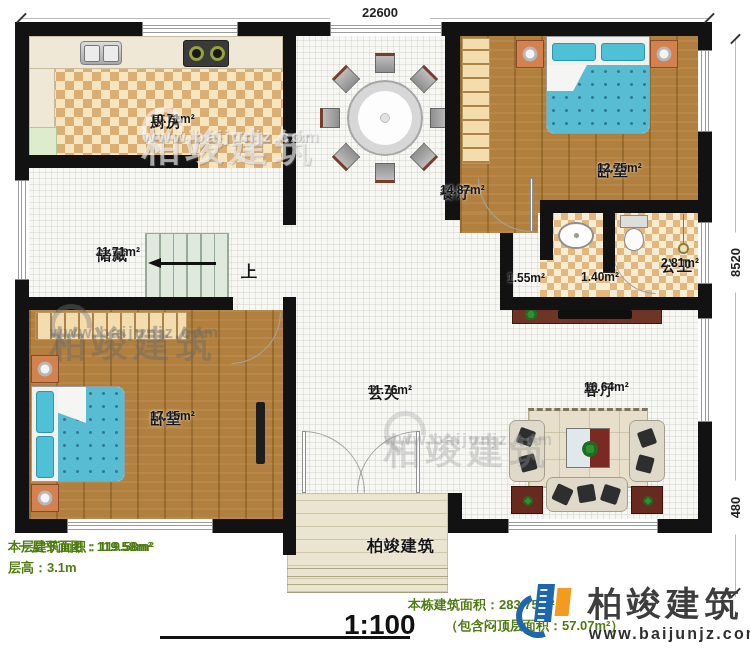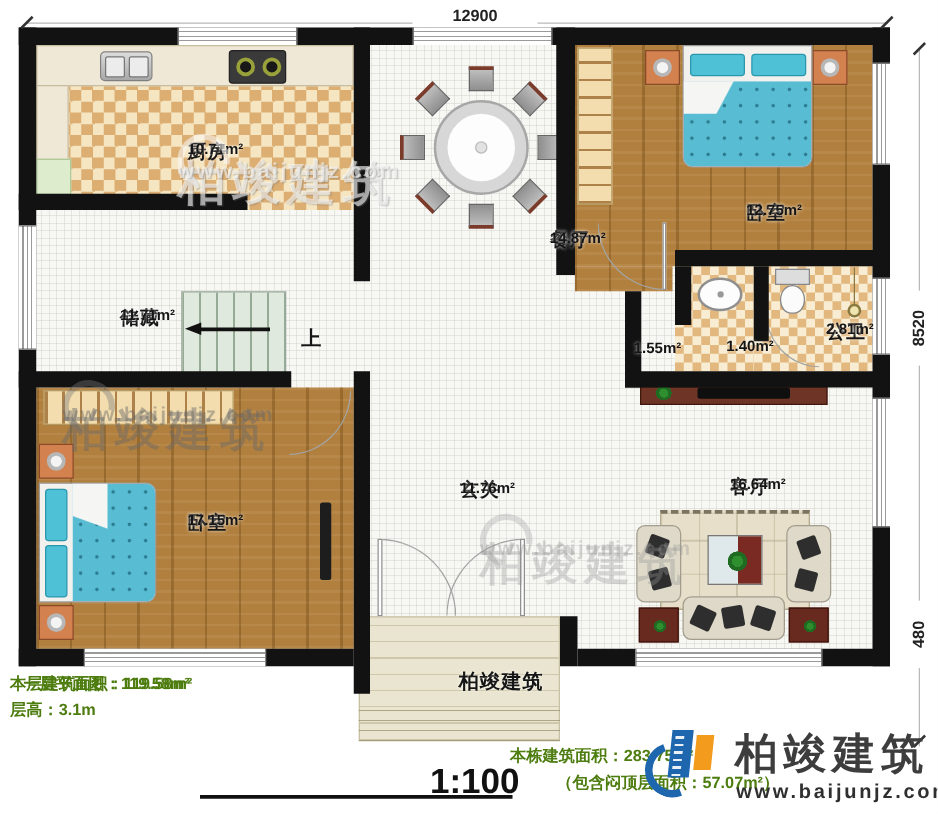--- a/index.html
+++ b/index.html
@@ -254,21 +254,21 @@
     <div class="ring" style="border-color:rgba(160,160,160,.33) rgba(160,160,160,.33) transparent rgba(160,160,160,.33);"></div>
     <div class="col">
         <span class="nm" style="font-size:36px;">柏竣建筑</span>
         <span class="ur" style="font-size:16px;">www.baijunjz.com</span>
       </div>
   </div>
 
   <div class="dline" style="left:20px;top:18px;width:690px;height:1px;"></div>
   <div class="tick" style="left:15px;top:17px;"></div>
   <div class="tick" style="left:703px;top:17px;"></div>
-  <div class="dim" style="left:330px;top:5px;width:100px;text-align:center;background:#fff;">12900</div>
+  <div class="dim" style="left:330px;top:5px;width:100px;text-align:center;background:#fff;">22600</div>
 
   <div class="dline" style="left:735px;top:40px;width:1px;height:447px;"></div>
   <div class="tick" style="left:729px;top:38px;"></div>
   <div class="tick" style="left:729px;top:485px;"></div>
   <div class="dim" style="left:705px;top:255px;width:60px;text-align:center;transform:rotate(-90deg);background:#fff;">8520</div>
   <div class="dline" style="left:735px;top:487px;width:1px;height:110px;"></div>
   <div class="tick" style="left:729px;top:592px;"></div>
   <div class="dim" style="left:708px;top:500px;width:54px;text-align:center;transform:rotate(-90deg);background:#fff;">480</div>
 
   <div class="ftext" style="left:8px;top:538px;"><span>本层建筑面积：119.58m²</span>&nbsp;&nbsp;&nbsp;<span>一层平面图：119.58m²</span></div>

